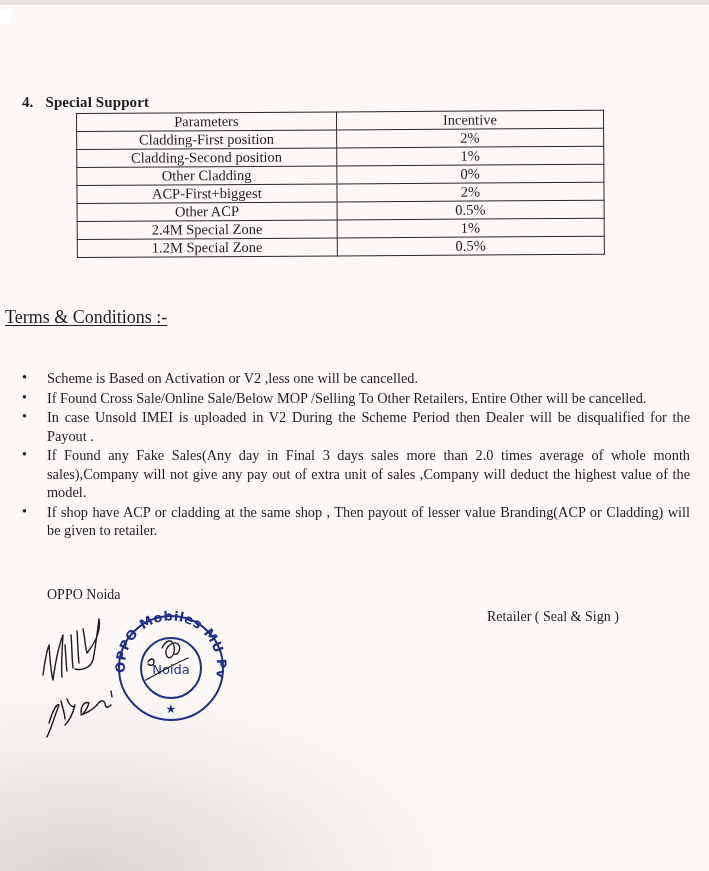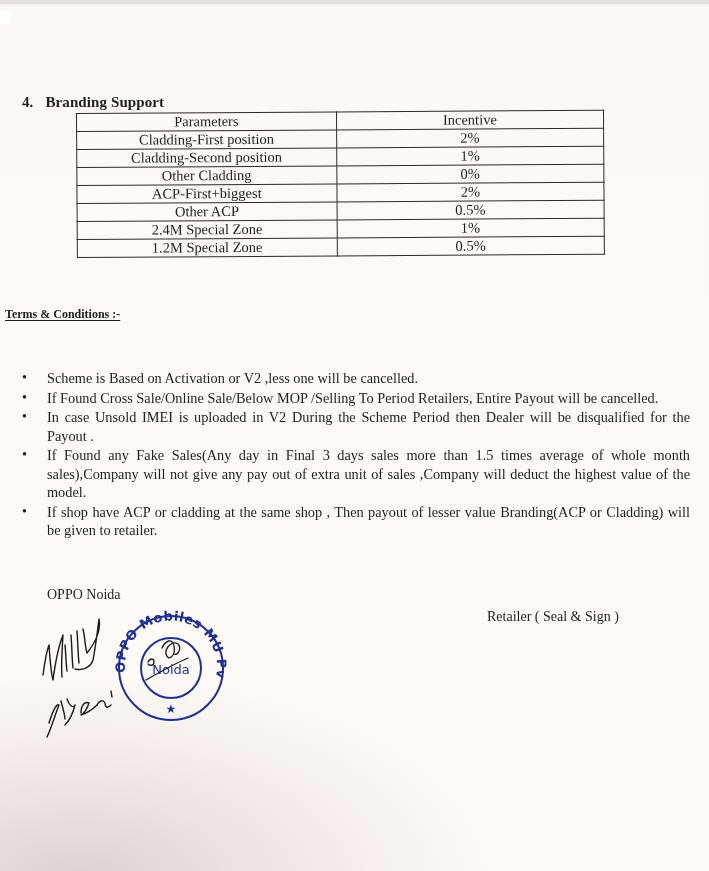--- a/index.html
+++ b/index.html
@@ -51,22 +51,22 @@
       line-height: 17px;
       text-align: center;
       font-weight: normal;
     }
     table.branding .col-param { width: 260px; }
     table.branding .col-inc { width: 268px; }
 
     .terms-title {
       position: absolute;
       left: 5px; top: 307px;
-      font-size: 12px;
-      font-weight: bold;
+      font-size: 18px;
+      font-weight: normal;
       text-decoration: underline;
       text-underline-offset: 2px;
       text-align: center;
     }
 
     ul.terms {
       position: absolute;
       left: 18px; top: 369px;
       width: 672px;
       margin: 0; padding: 0;
@@ -110,21 +110,21 @@
       width: 118px; height: 118px;
     }
   </style>
 </head>
 <body>
 
 <div class="paper-shade"></div>
 <div class="corner-mark"></div>
 
 <div class="section-title">
-  <span class="num">4.</span><span>Branding Support</span>
+  <span class="num">4.</span><span>Special Support</span>
 </div>
 
 <table class="branding">
   <tbody>
       <tr>
     <th class="col-param">Parameters</th>
     <th class="col-inc">Incentive</th>
   </tr>
   <tr>
     <td>Cladding-First position</td>
@@ -159,29 +159,29 @@
 
 <div class="terms-title">Terms &amp; Conditions :-</div>
 
 <ul class="terms">
   <li>
     <span class="bullet">•</span>
     <span>Scheme is Based on Activation or V2 ,less one will be cancelled.</span>
   </li>
   <li>
     <span class="bullet">•</span>
-    <span>If Found Cross Sale/Online Sale/Below MOP /Selling To Period Retailers, Entire Payout will be cancelled.</span>
+    <span>If Found Cross Sale/Online Sale/Below MOP /Selling To Other Retailers, Entire Other will be cancelled.</span>
   </li>
   <li>
     <span class="bullet">•</span>
     <span>In case Unsold IMEI is uploaded in V2 During the Scheme Period then Dealer will be disqualified for the Payout .</span>
   </li>
   <li>
     <span class="bullet">•</span>
-    <span>If Found any Fake Sales(Any day in Final 3 days sales more than 1.5 times average of whole month sales),Company will not give any pay out of extra unit of sales ,Company will deduct the highest value of the model.</span>
+    <span>If Found any Fake Sales(Any day in Final 3 days sales more than 2.0 times average of whole month sales),Company will not give any pay out of extra unit of sales ,Company will deduct the highest value of the model.</span>
   </li>
   <li>
     <span class="bullet">•</span>
     <span>If shop have ACP or cladding at the same shop , Then payout of lesser value Branding(ACP or Cladding) will be given to retailer.</span>
   </li>
 </ul>
 
 <div class="sig-left-label">OPPO Noida</div>
 <div class="sig-right-label">Retailer ( Seal &amp; Sign )</div>
 

